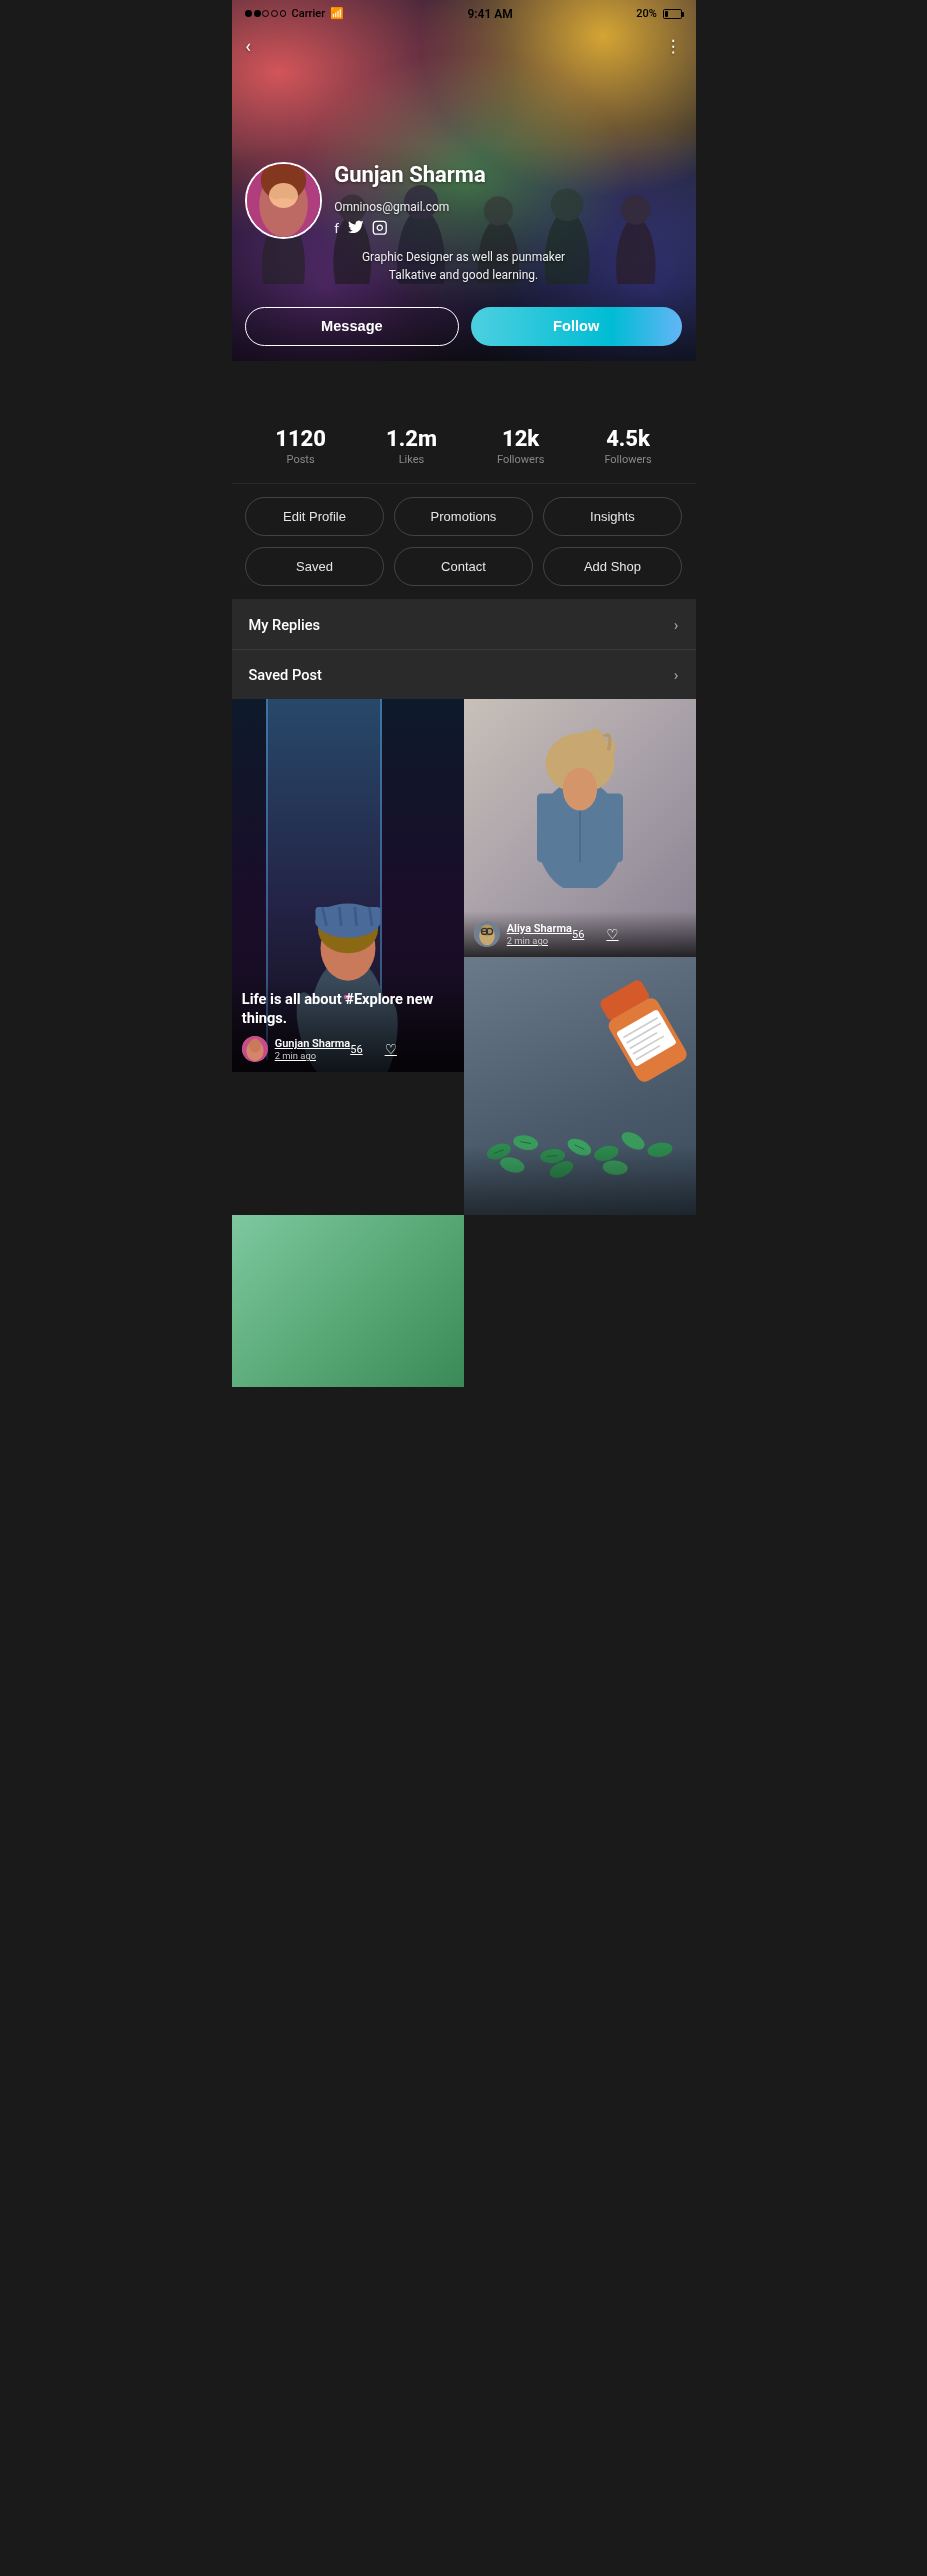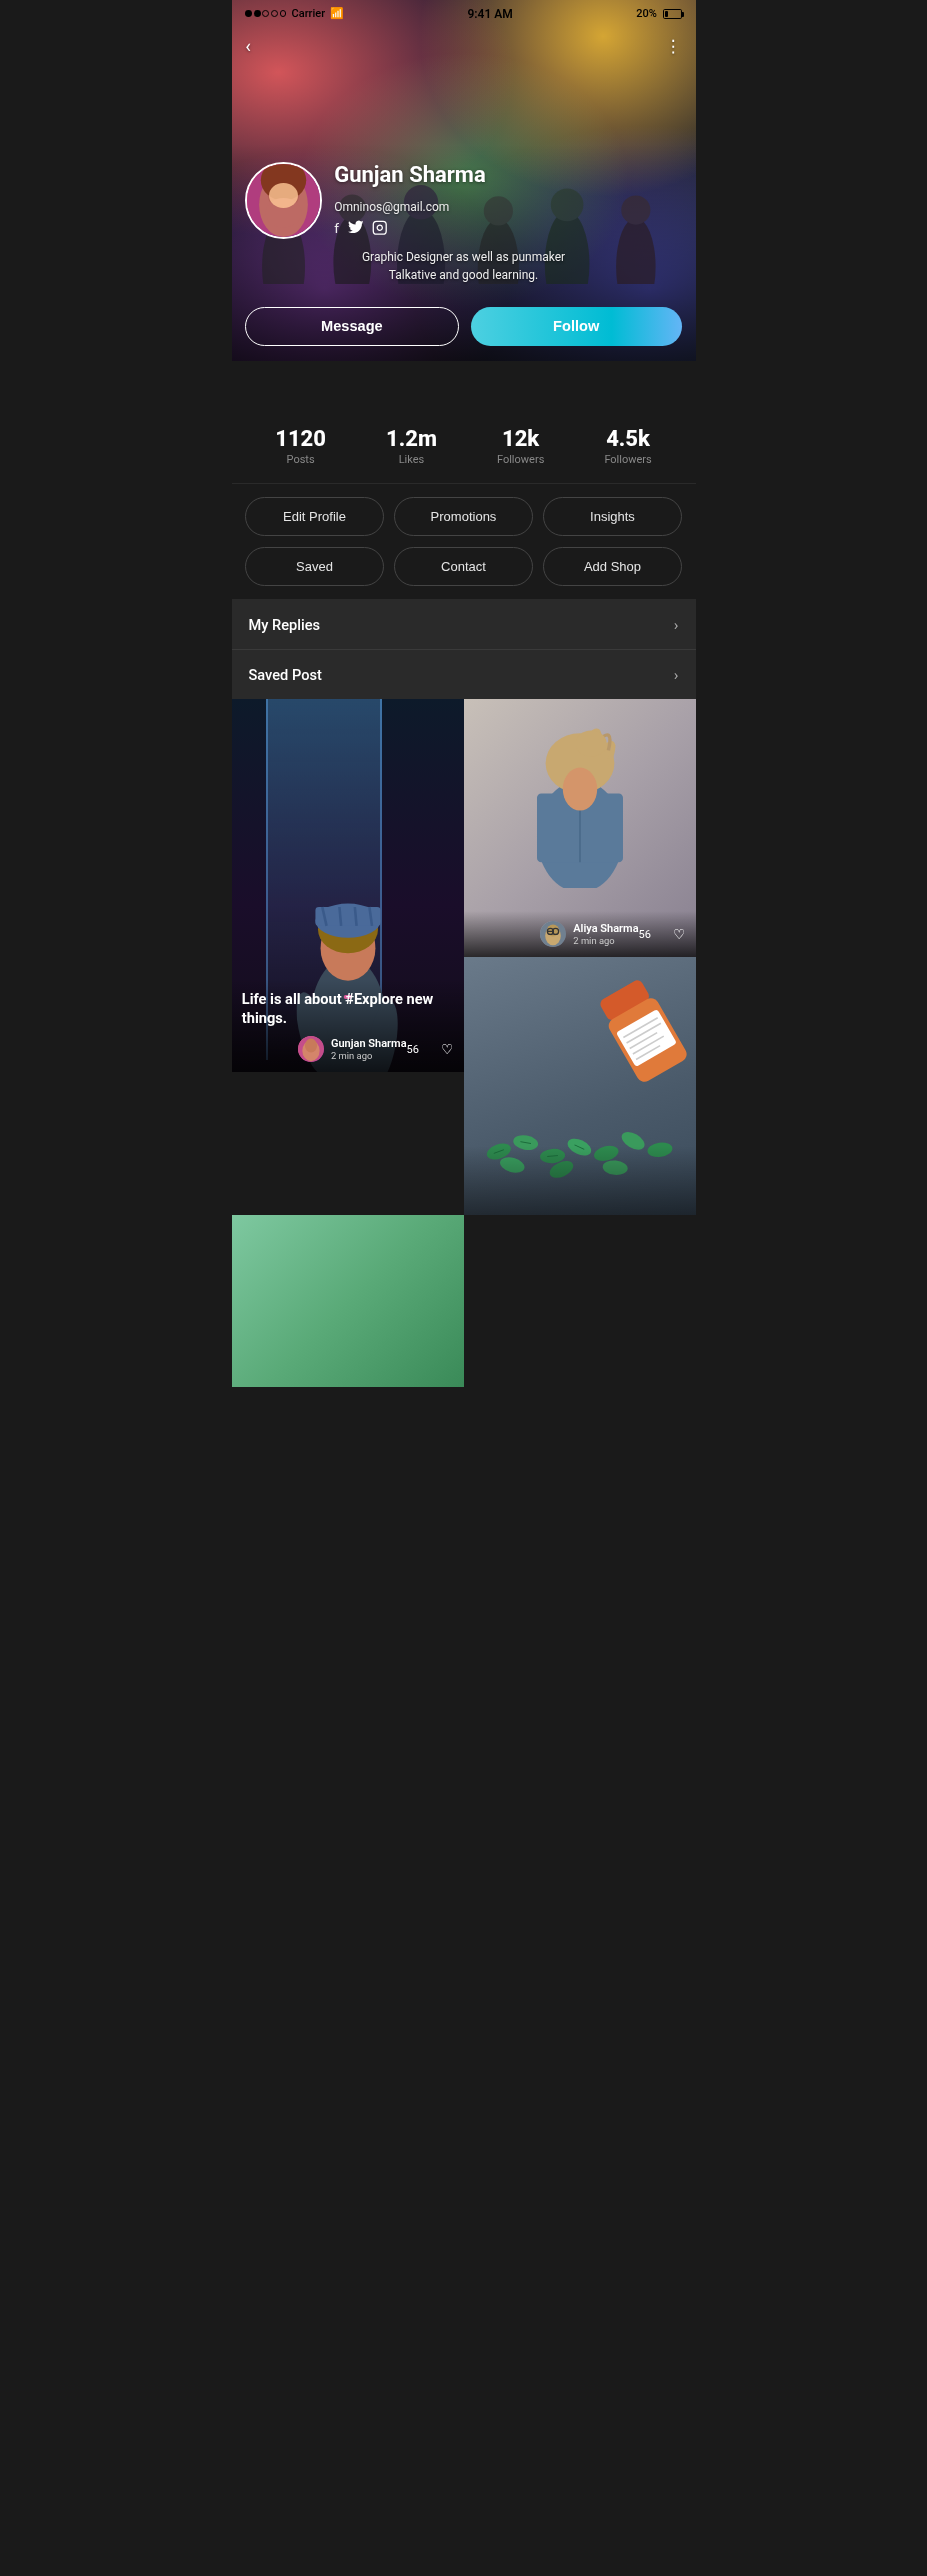--- a/index.html
+++ b/index.html
@@ -235,21 +235,22 @@
     .post-caption {
       font-size: 14.6px;
       font-weight: 700;
       color: #fff;
       line-height: 1.3;
       margin-bottom: 8.6px;
     }
     .post-meta {
       display: flex;
       align-items: center;
-      justify-content: flex-end;
+      justify-content: flex-start;
+      text-decoration: underline;
     }
     .post-author {
       display: flex;
       align-items: center;
       gap: 6.9px;
     }
     .post-avatar {
       width: 26px;
       height: 26px;
       border-radius: 50%;

